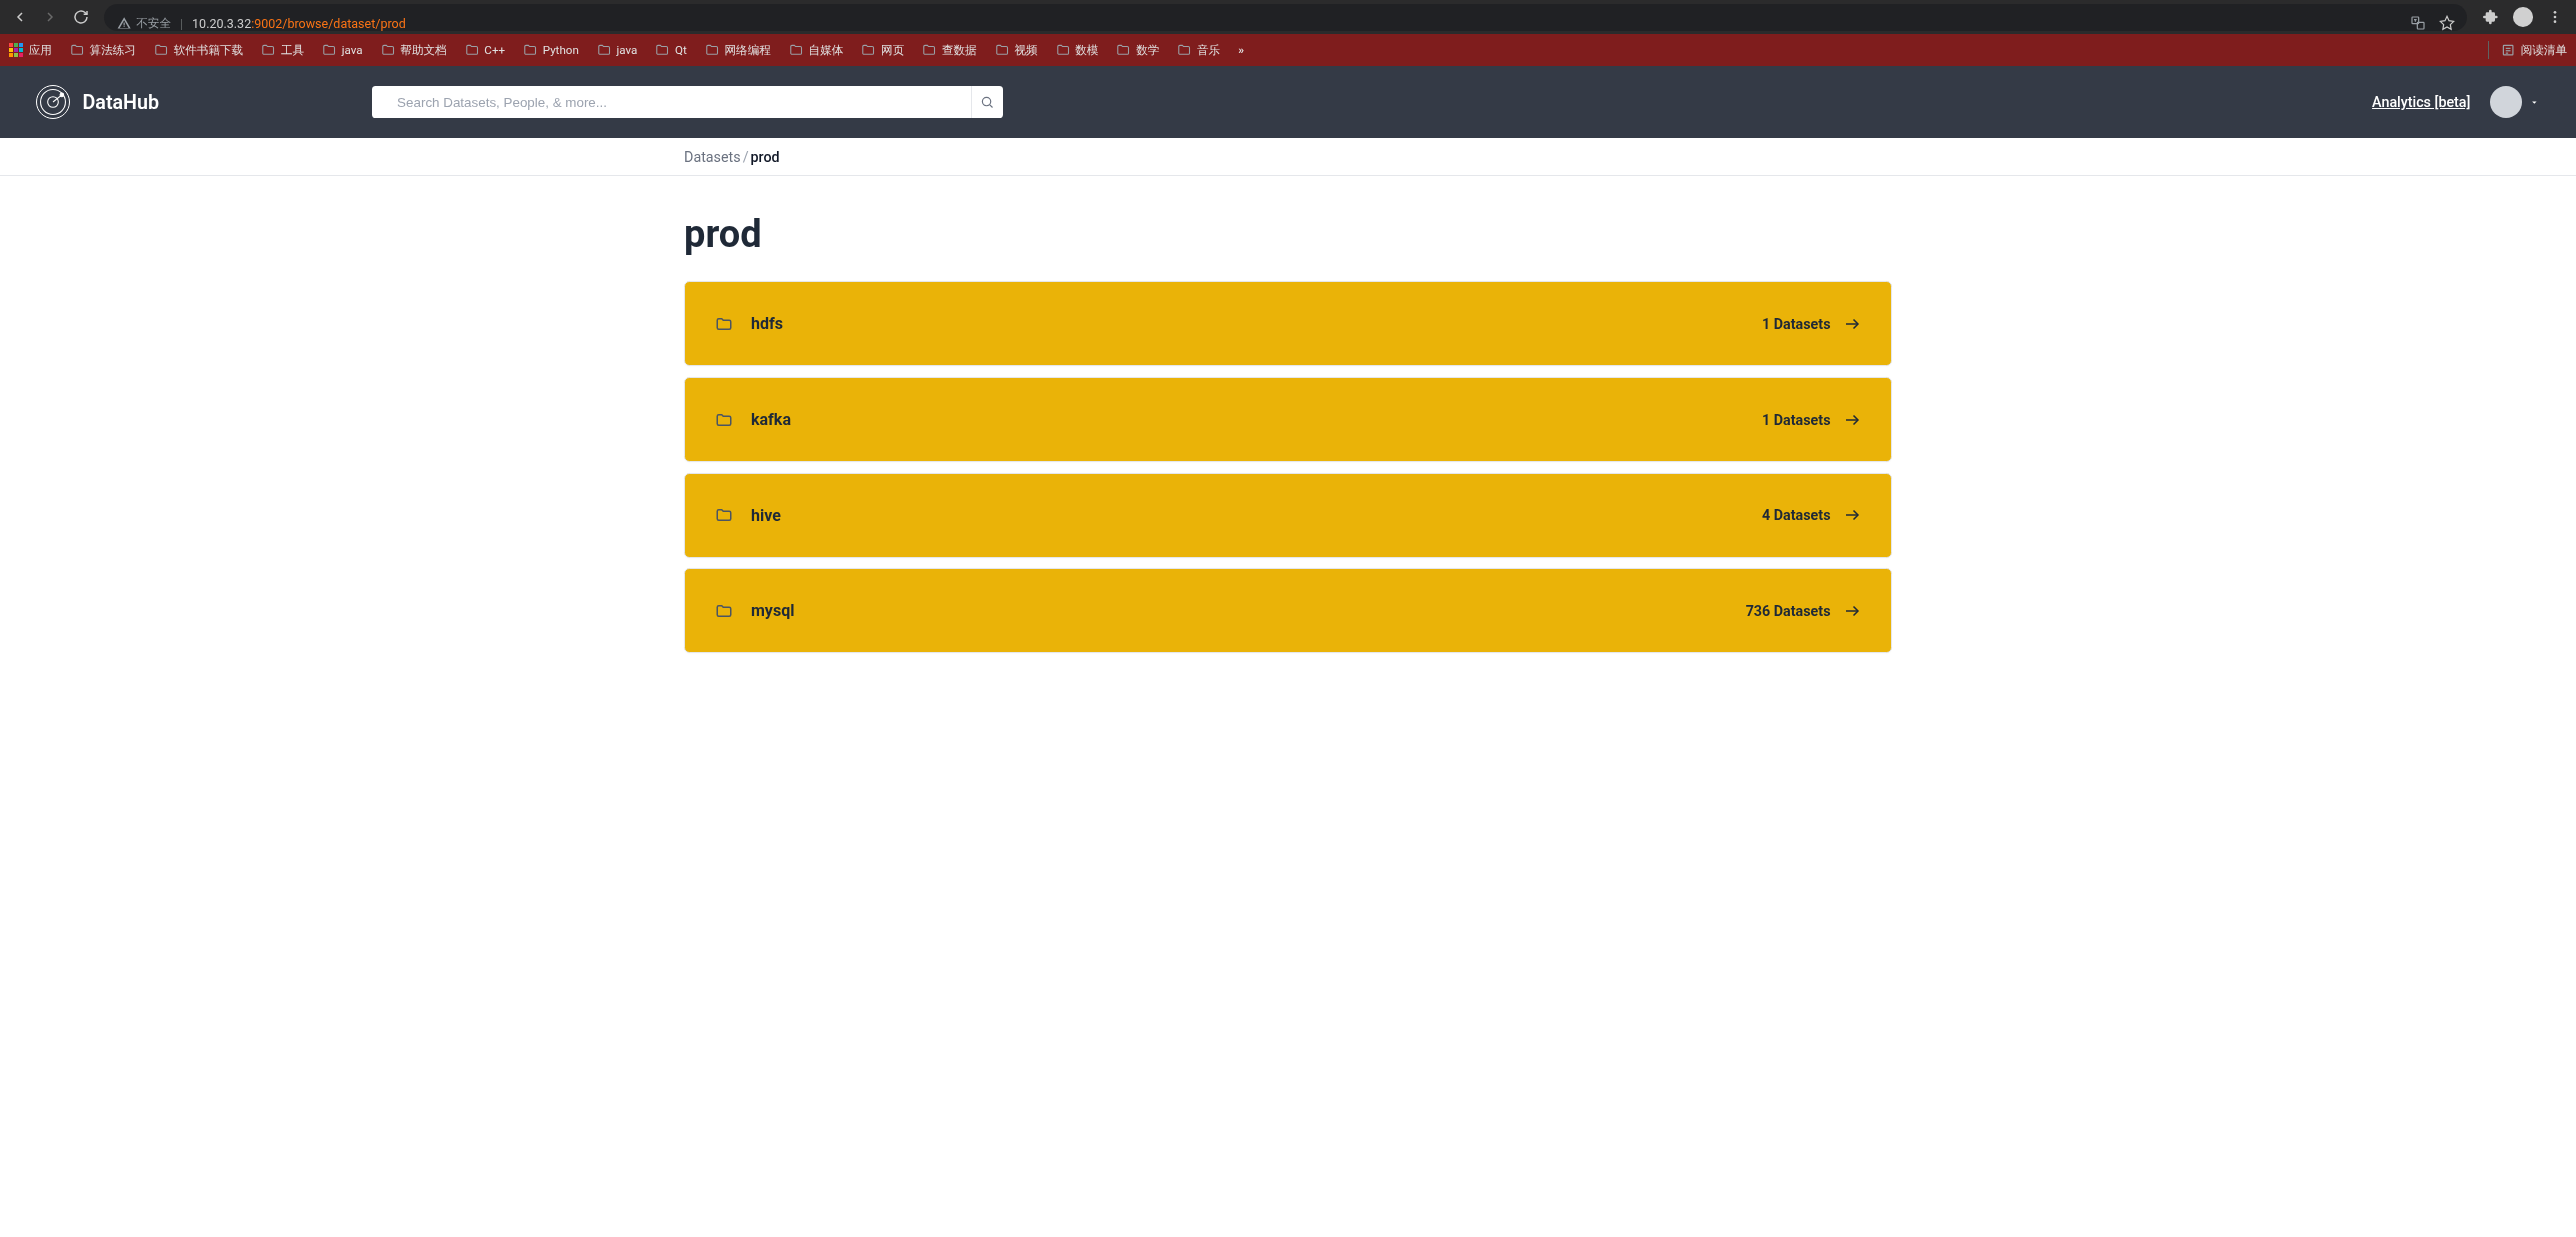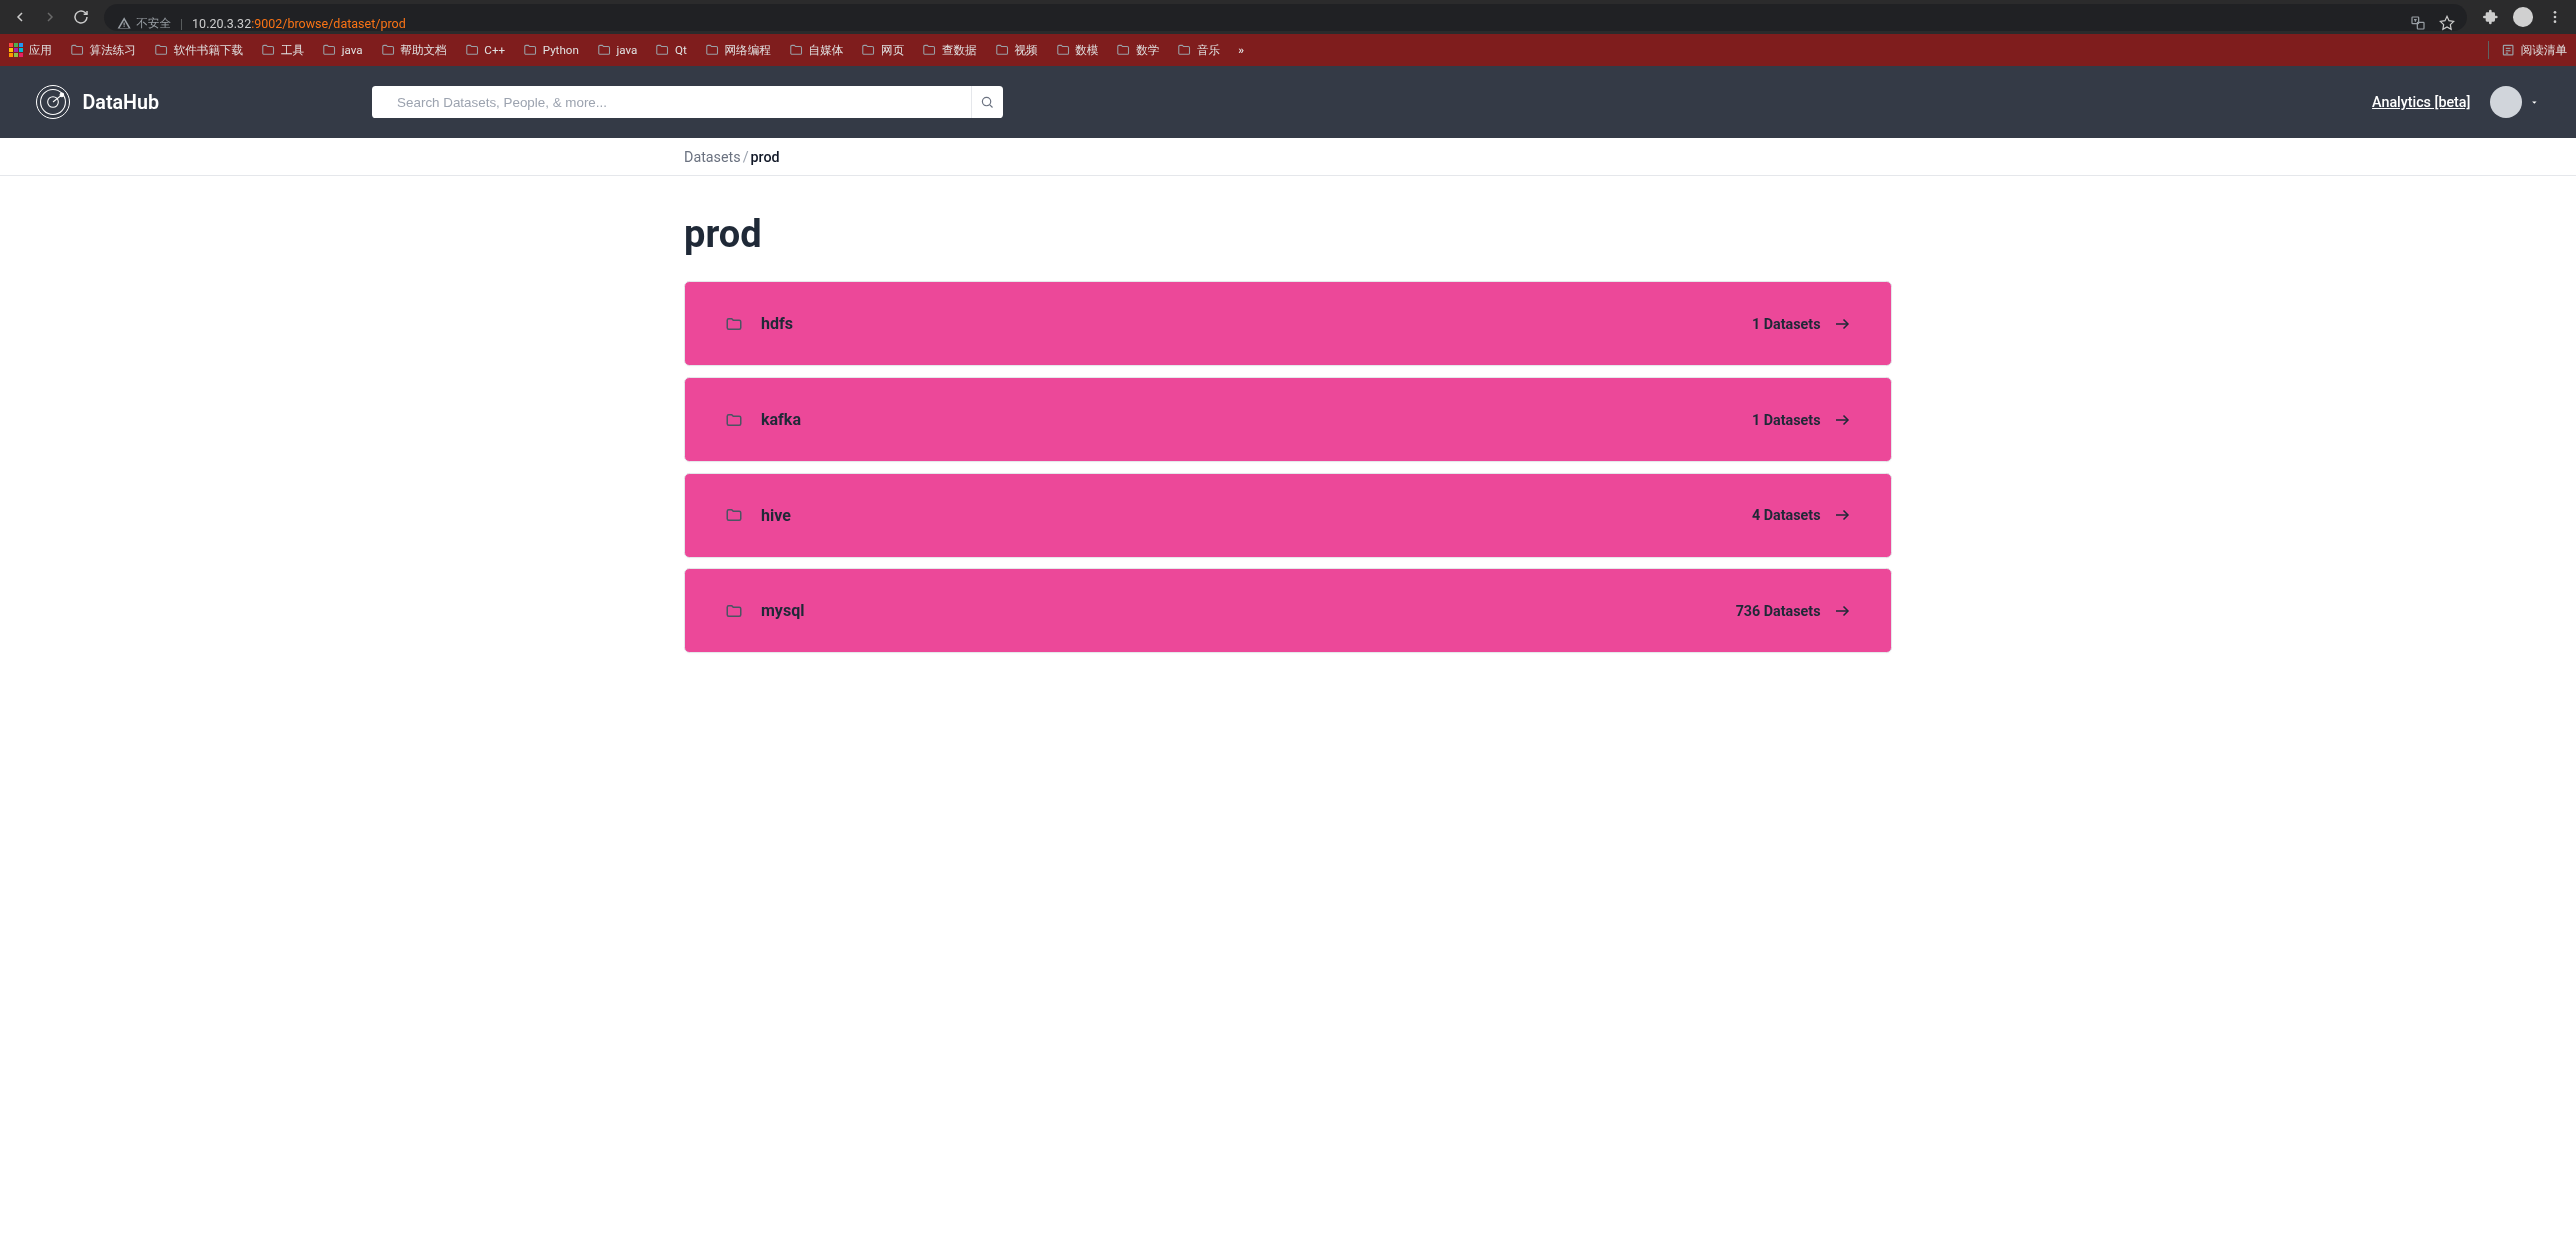--- a/index.html
+++ b/index.html
@@ -60,21 +60,21 @@
 .breadcrumb-inner { max-width: 1208px; margin: 0 auto; padding: 0 0; display: flex; align-items: center; gap: 2px; font-size: 14.3px; color: #6b7280; }
 .crumb-link { color: #6b7280; cursor: pointer; }
 .crumb-sep { color: #9ca3af; }
 .crumb-current { color: #111827; font-weight: 500; }
 
 
 .main { max-width: 1208px; margin: 0 auto; padding: 36px 0 18px; }
 .page-title { font-size: 38px; font-weight: 700; color: #1f2937; margin-bottom: 25px; }
 
 .folder-list { display: flex; flex-direction: column; gap: 10.7px; }
-.folder-card { background: #ec4899; border: 0.9px solid #e5e7eb; border-radius: 5.4px; padding: 32px 40px; display: flex; align-items: center; cursor: pointer; box-shadow: 0 0.9px 1.8px rgba(0,0,0,0.02); }
+.folder-card { background: #eab308; border: 0.9px solid #e5e7eb; border-radius: 5.4px; padding: 32px 30px; display: flex; align-items: center; cursor: pointer; box-shadow: 0 0.9px 1.8px rgba(0,0,0,0.02); }
 .folder-left { display: flex; align-items: center; gap: 18px; }
 .folder-icon { color: #4b5563; }
 .folder-name { font-size: 16px; font-weight: 700; color: #1f2937; }
 .folder-right { margin-left: auto; display: flex; align-items: center; gap: 12.5px; }
 .folder-count { font-size: 14.3px; font-weight: 700; color: #1f2937; }
 .arrow-icon { color: #1f2937; }
 
 svg { display: block; }
 </style>
 </head>

